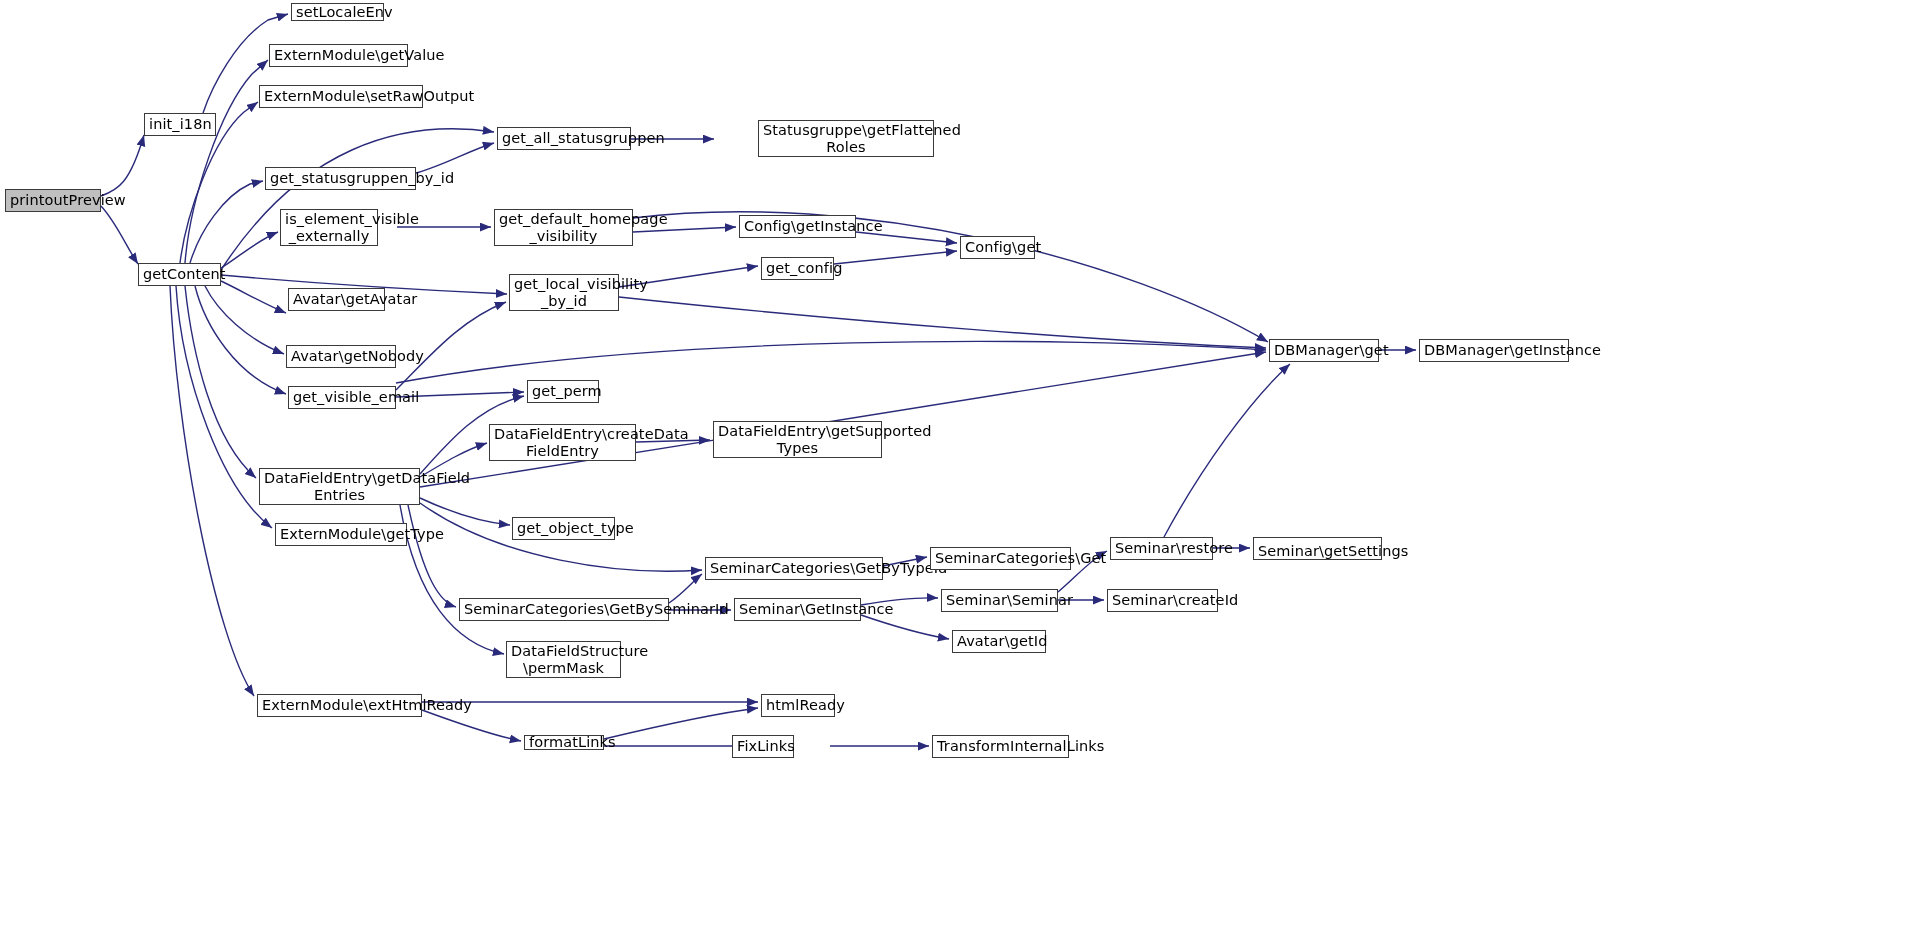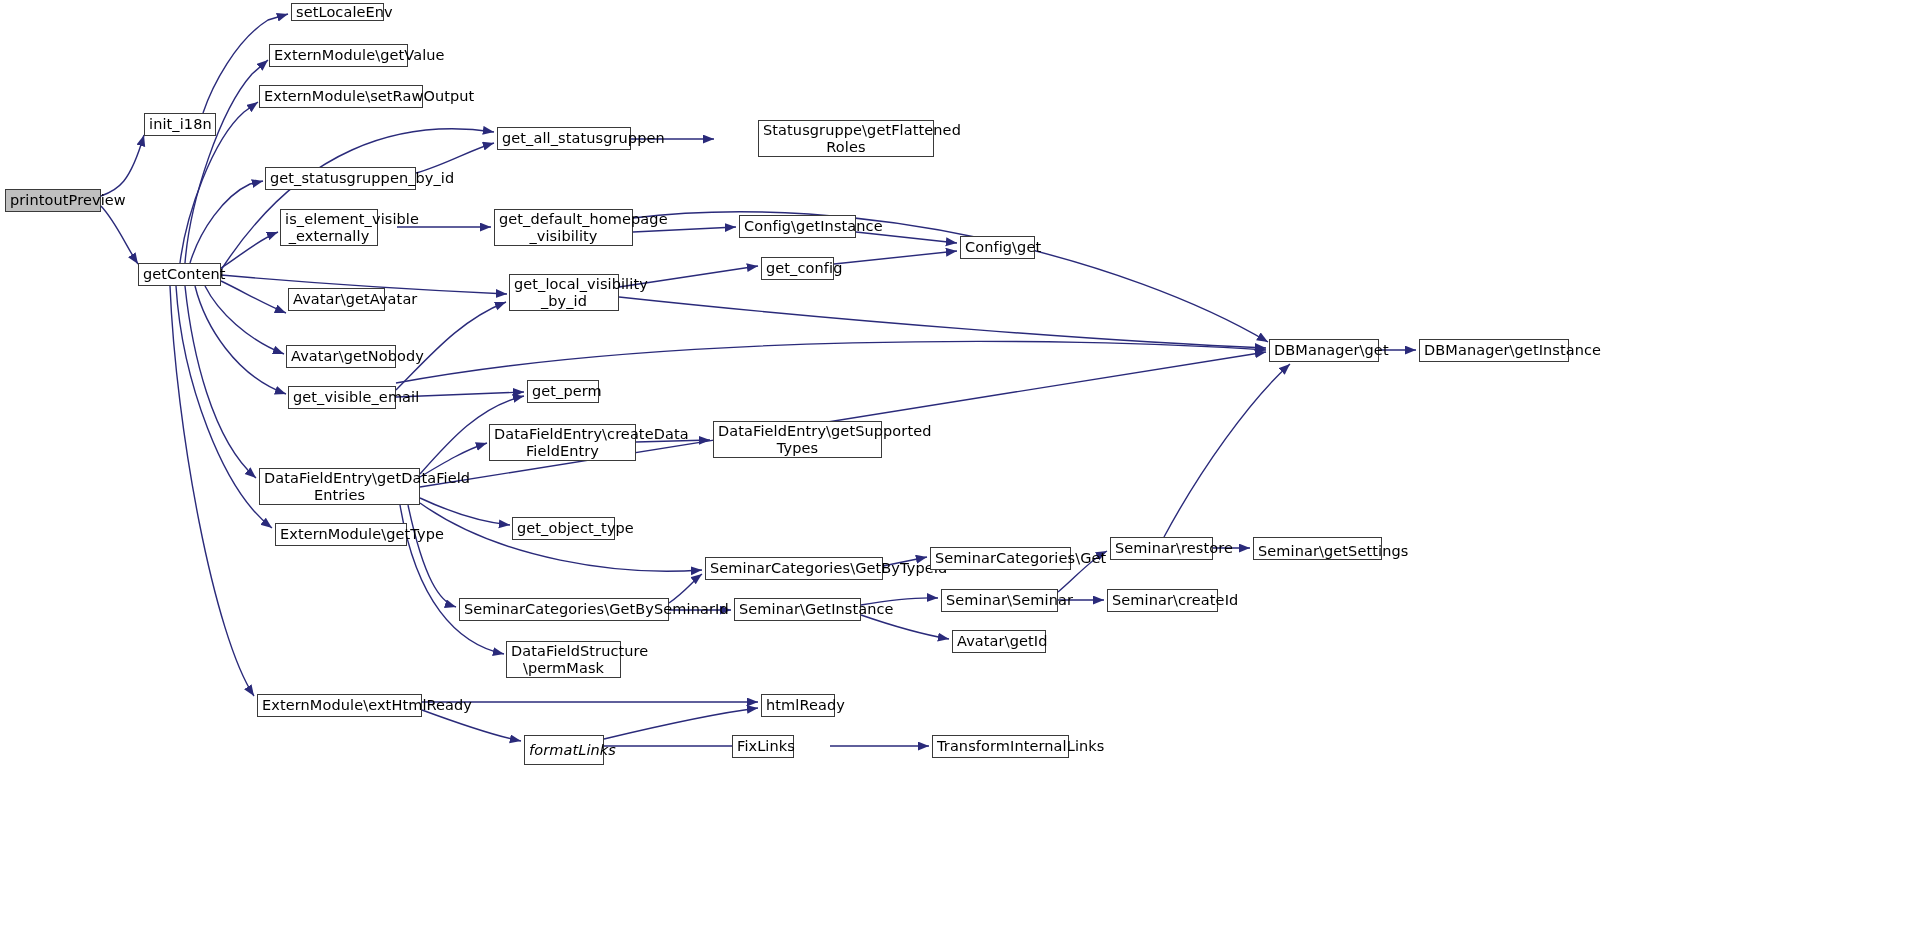--- a/index.html
+++ b/index.html
@@ -156,17 +156,17 @@
       <div class="node" style="left: 1107px; top: 589px; width: 111px; height: 23px;"><span class="label">Seminar\createId</span></div>
       <div class="node" style="left: 952px; top: 630px; width: 94px; height: 23px;"><span class="label">Avatar\getId</span></div>
       <div class="node" style="left: 1110px; top: 537px; width: 103px; height: 23px;"><span class="label">Seminar\restore</span></div>
       <div class="node" style="left: 1253px; top: 537px; width: 129px; height: 23px; align-items: flex-end;"><span class="label">Seminar\getSettings</span></div>
       <div class="node" style="left: 506px; top: 641px; width: 115px; height: 37px;"><span class="label">DataFieldStructure
 \permMask</span></div>
       <div class="node" style="left: 1269px; top: 339px; width: 110px; height: 23px;"><span class="label">DBManager\get</span></div>
       <div class="node" style="left: 1419px; top: 339px; width: 150px; height: 23px;"><span class="label">DBManager\getInstance</span></div>
       <div class="node" style="left: 257px; top: 694px; width: 165px; height: 23px;"><span class="label">ExternModule\extHtmlReady</span></div>
       <div class="node" style="left: 761px; top: 694px; width: 74px; height: 23px;"><span class="label">htmlReady</span></div>
-      <div class="node" style="left: 524px; top: 735px; width: 80px; height: 30px; font-style: italic;"><span class="label">formatLinks</span></div>
+      <div class="node" style="left: 524px; top: 735px; width: 80px; height: 15px;"><span class="label">formatLinks</span></div>
       <div class="node" style="left: 732px; top: 735px; width: 62px; height: 23px;"><span class="label">FixLinks</span></div>
       <div class="node" style="left: 932px; top: 735px; width: 137px; height: 23px;"><span class="label">TransformInternalLinks</span></div>
     </div>
 </div>
 
 </body></html>

